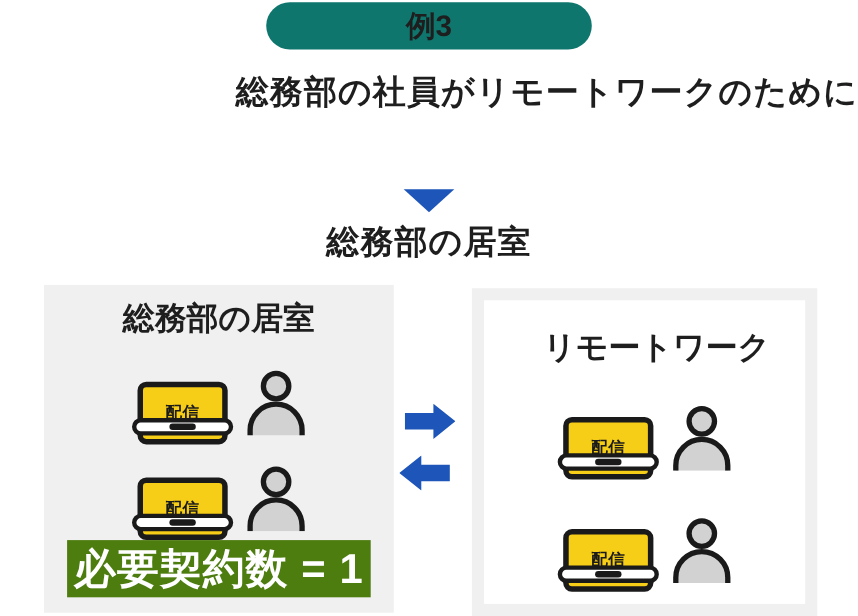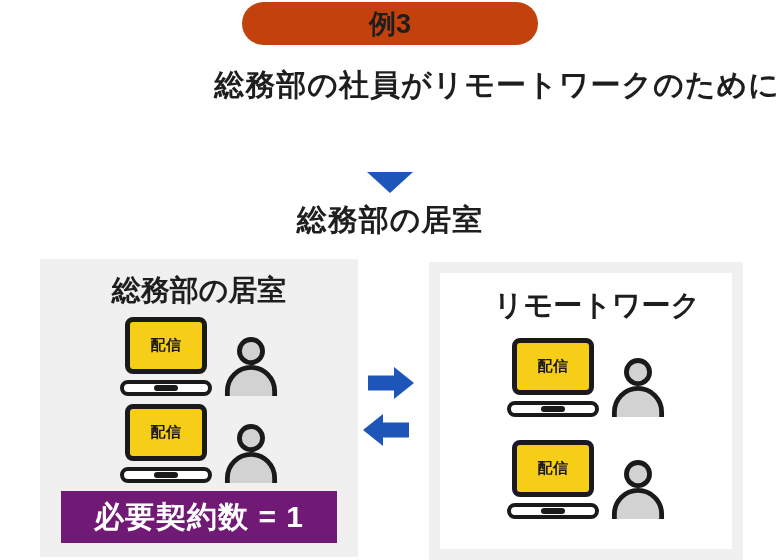--- a/index.html
+++ b/index.html
@@ -3,21 +3,21 @@
 <meta charset="utf-8">
 <style>
   html,body { margin:0; padding:0; background:#ffffff; }
   .canvas {
     position:relative; width:780px; height:560px; background:#ffffff;
     font-family:"Liberation Sans", sans-serif; color:#1e1e1e; overflow:hidden;
   }
   
   .pill {
     position:absolute; left:242px; top:2px; width:296px; height:43px;
-    background:#c2410c; border-radius:22px;
+    background:#0f766e; border-radius:22px;
     display:flex; align-items:center; justify-content:center;
     font-size:27px; font-weight:bold; color:#1e1e1e;
   }
   
   .title {
     position:absolute; left:0; top:62px; width:780px; text-align:right;
     font-size:30px; line-height:45px; font-weight:bold; letter-spacing:1px;
   }
   .subtitle {
     position:absolute; left:0; top:200px; width:780px; text-align:center;
@@ -28,49 +28,49 @@
     position:absolute; left:367px; top:172px; width:0; height:0;
     border-left:23px solid transparent; border-right:23px solid transparent;
     border-top:21px solid #1E55B8;
   }
   
   .panel { position:absolute; box-sizing:border-box; }
   .panel-left { left:40px; top:259px; width:318px; height:298px; background:#F0F0F0; }
   .panel-right { left:429px; top:262px; width:314px; height:298px; background:#ffffff; border:11px solid #F0F0F0; }
   .panel-heading { text-align:center; font-size:29px; line-height:34px; font-weight:bold; }
   .panel-left .panel-heading { margin-top:14px; }
-  .panel-right .panel-heading { margin-top:15px;padding-left:22px; }
+  .panel-right .panel-heading { margin-top:26px;padding-left:22px; }
   
   .station-row { display:flex; justify-content:center; align-items:flex-end; gap:12px; height:69px; }
   .panel-left .row-1 { margin-top:20px; }
   .panel-left .row-2 { margin-top:18px; }
   .panel-right .row-1 { margin-top:26px; }
   .panel-right .row-2 { margin-top:33px; }
   
-  .laptop { position:relative; width:92px; height:79px; flex:0 0 auto;text-align:center; }
+  .laptop { position:relative; width:92px; height:49px; flex:0 0 auto;text-align:center; }
   .laptop-screen {
     position:absolute; left:5px; top:0; width:82px; height:57px; box-sizing:border-box;
     background:#F6CD17; border:5px solid #1A1A1A; border-radius:8px;
     display:flex; align-items:center; justify-content:center;
   }
   .laptop-label { font-size:15px; font-weight:bold; color:#1A1A1A; letter-spacing:0.5px; }
   .laptop-base {
     position:absolute; left:0; bottom:0; width:92px; height:16px; box-sizing:border-box;
     background:#ffffff; border:4px solid #1A1A1A; border-radius:8px;
   }
   .laptop-notch {
     position:absolute; left:34px; bottom:5px; width:24px; height:6px;
     background:#1A1A1A; border-radius:3px;
   }
   .person { width:54px; height:60px; flex:0 0 auto; display:block; }
   
   .contract-badge {
-    width:276px; height:52px; margin:8px auto 0; background:#701a75;
+    width:276px; height:52px; margin:8px auto 0; background:#4d7c0f;
     display:flex; align-items:center; justify-content:center;
-    color:#ffffff; font-size:30px; font-weight:bold; letter-spacing:1px;
+    color:#ffffff; font-size:38px; font-weight:bold; letter-spacing:1px;
   }
   
   .arrow-svg { position:absolute; display:block; }
   .arrow-right { left:368px; top:367px; }
   .arrow-left  { left:363px; top:414px; }
 </style>
 </head>
 <body>
 
 <div class="canvas">

